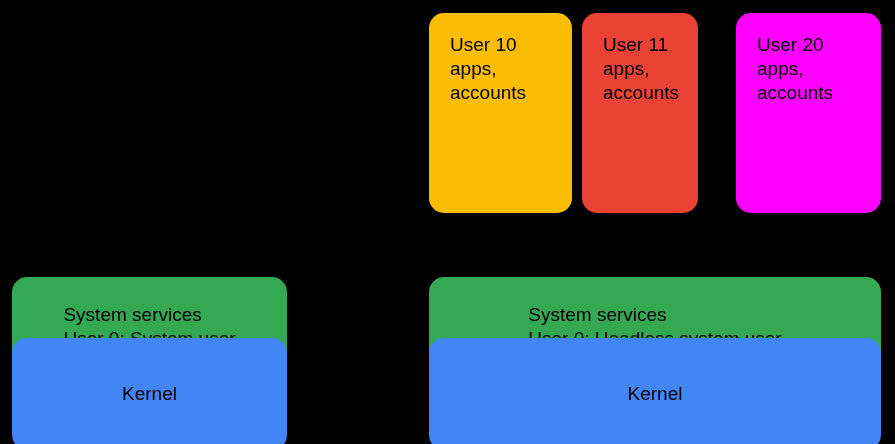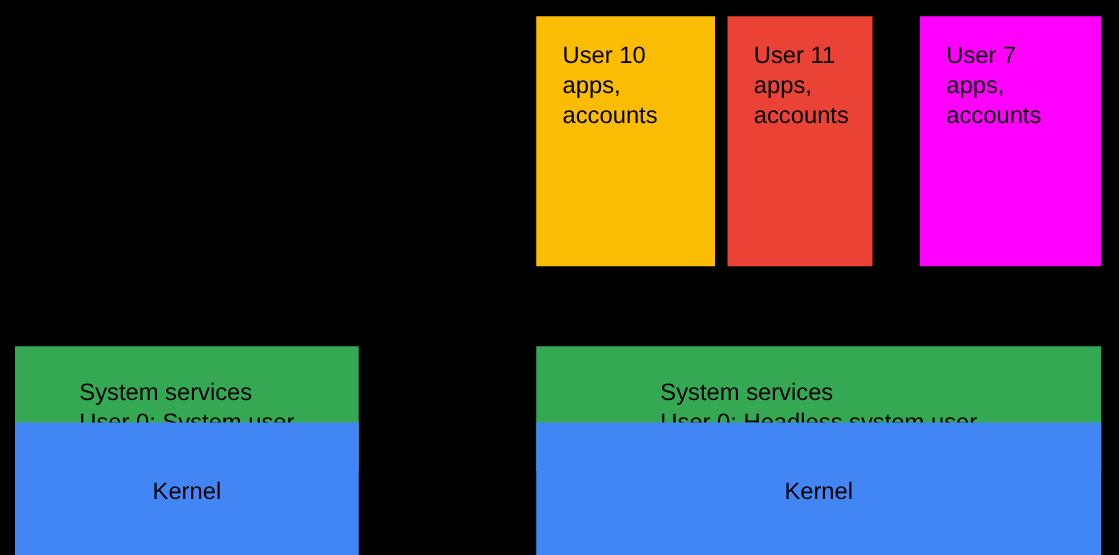--- a/index.html
+++ b/index.html
@@ -12,20 +12,21 @@
     width: 895px;
     height: 444px;
     background: #000000;
     overflow: hidden;
     font-family: "Liberation Sans", sans-serif;
     color: #000000;
   }
   .box {
     position: absolute;
     box-sizing: border-box;
+    border-radius: 15px;
   }
   .box-label {
     font-size: 19px;
     line-height: 24px;
     color: #000000;
     white-space: pre-line;
   }
   
   .center-block {
     display: flex;
@@ -81,21 +82,21 @@
 accounts</div>
   </div>
 
   <div class="box user-box-11 row-apps top-left-text" style="background: rgb(234, 67, 53);">
     <div class="box-label">User 11
 apps,
 accounts</div>
   </div>
 
   <div class="box user-box-12 row-apps top-left-text" style="background: rgb(255, 0, 255);">
-    <div class="box-label">User 7
+    <div class="box-label">User 20
 apps,
 accounts</div>
   </div>
 
   <div class="box right-col row-system center-block" style="background: rgb(52, 168, 83);">
     <div class="box-label">System services
 User 0: Headless system user</div>
   </div>
 
   <div class="box right-col row-kernel center-text" style="background: rgb(66, 133, 244);">

